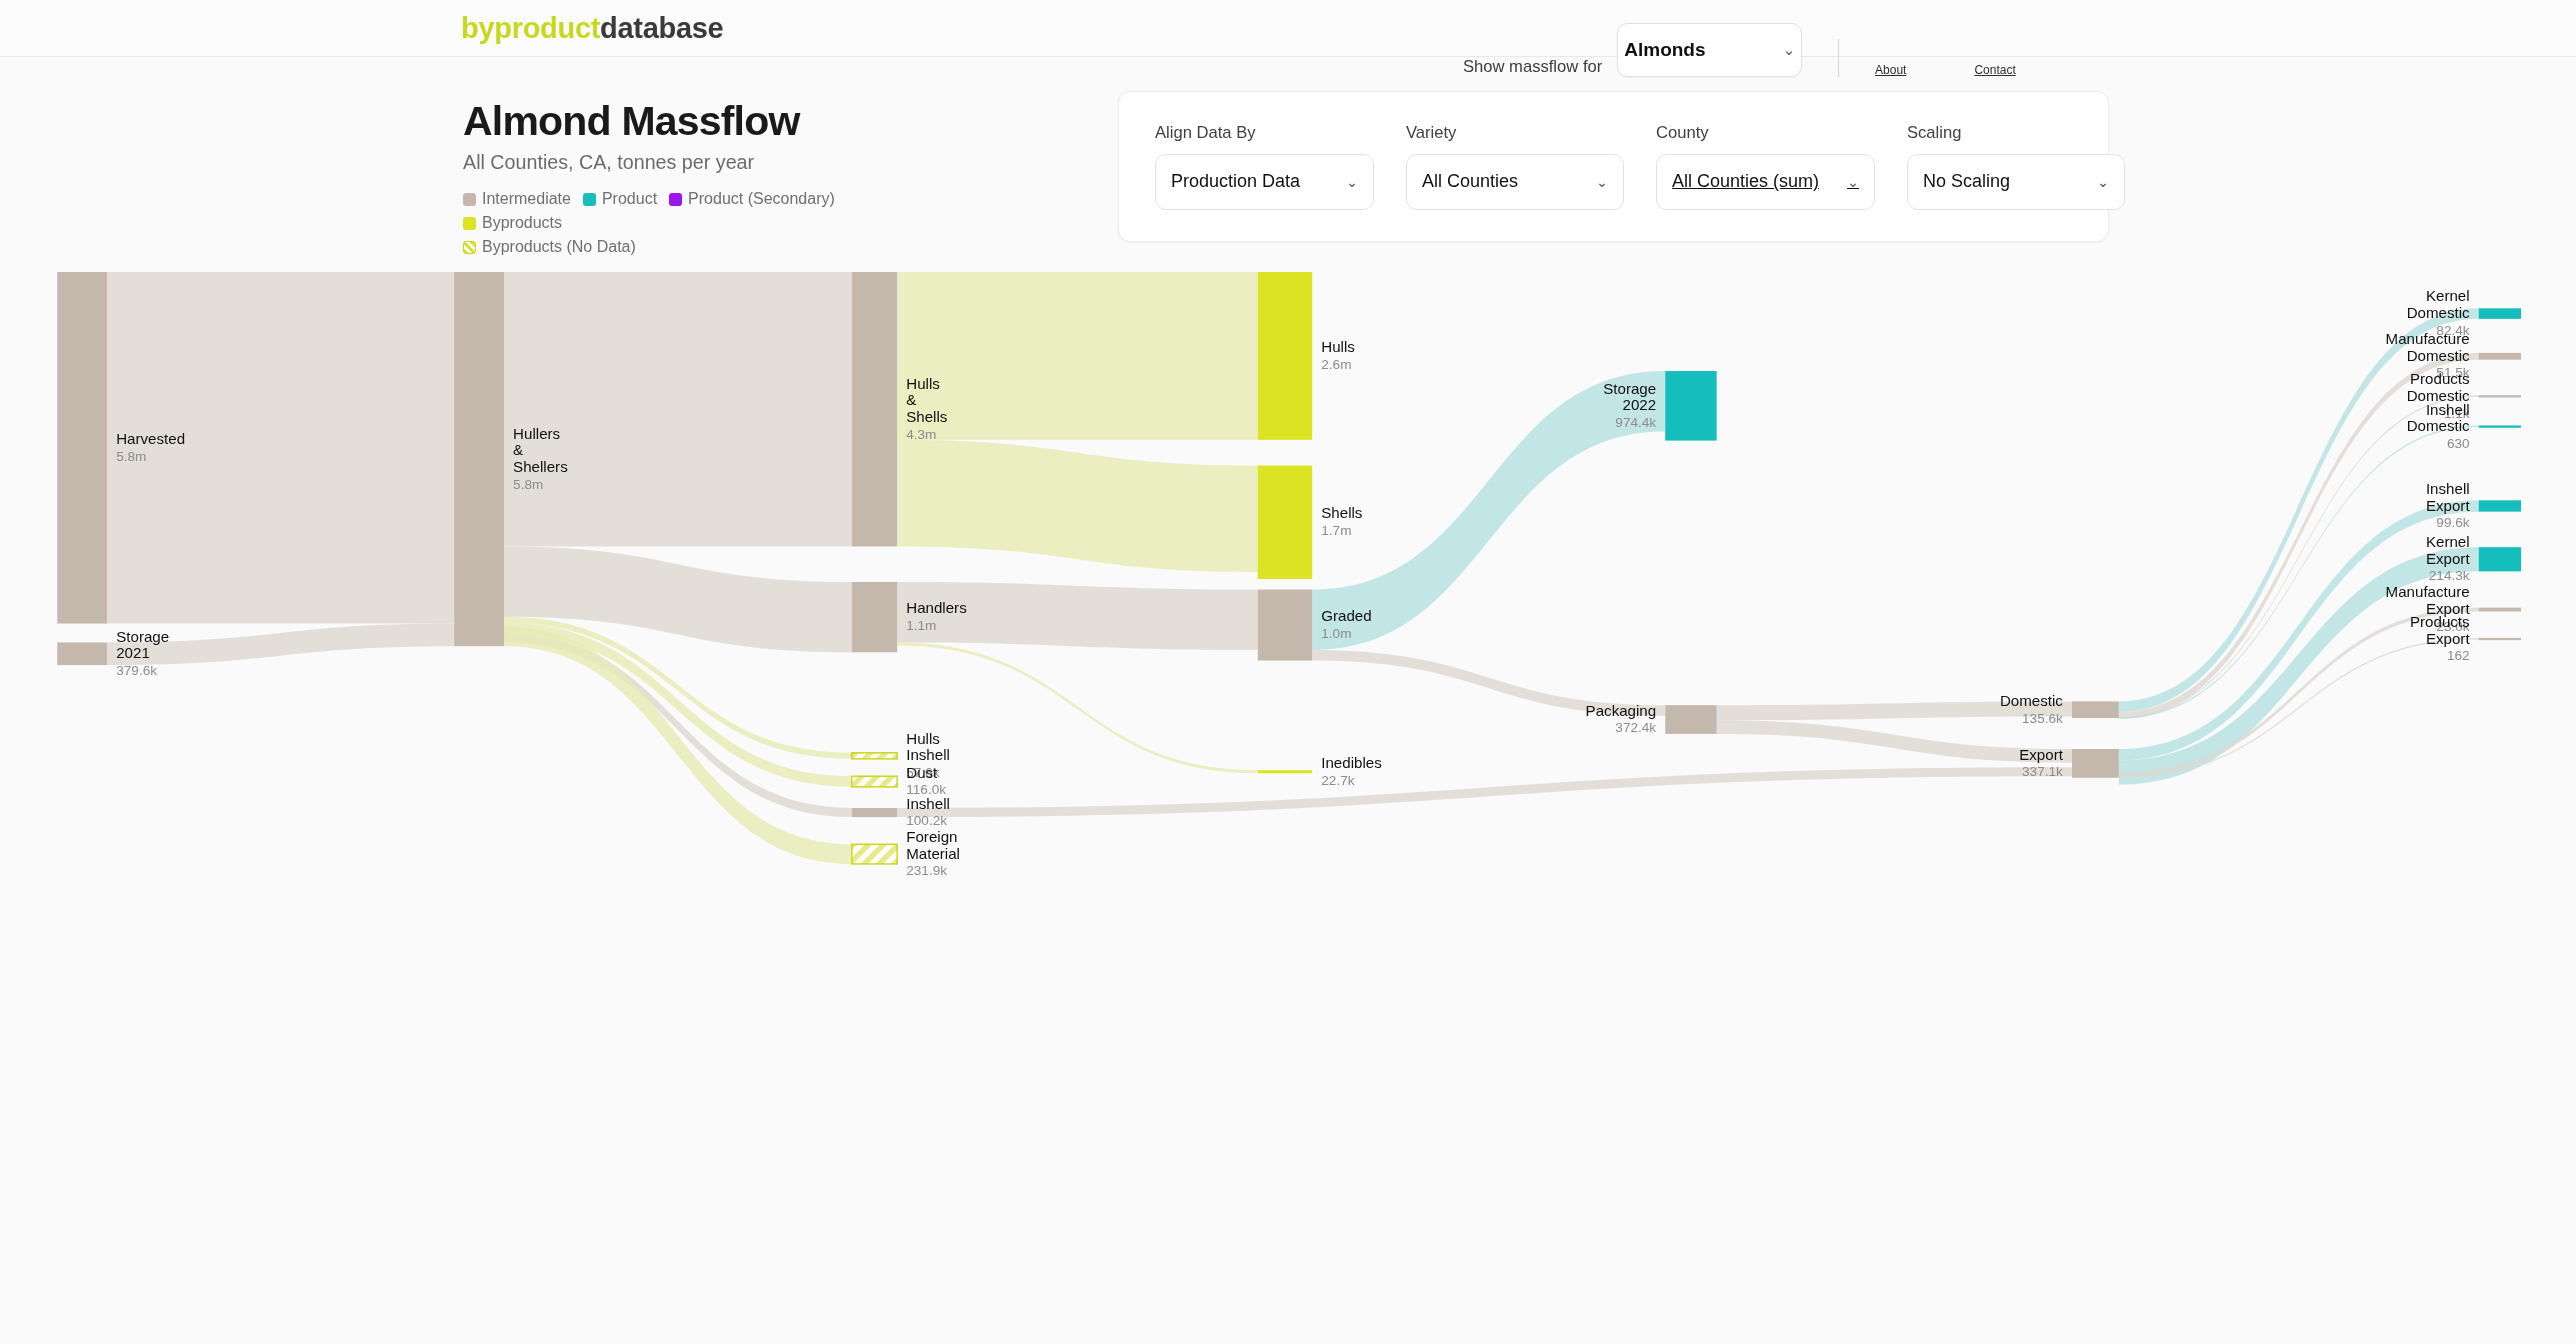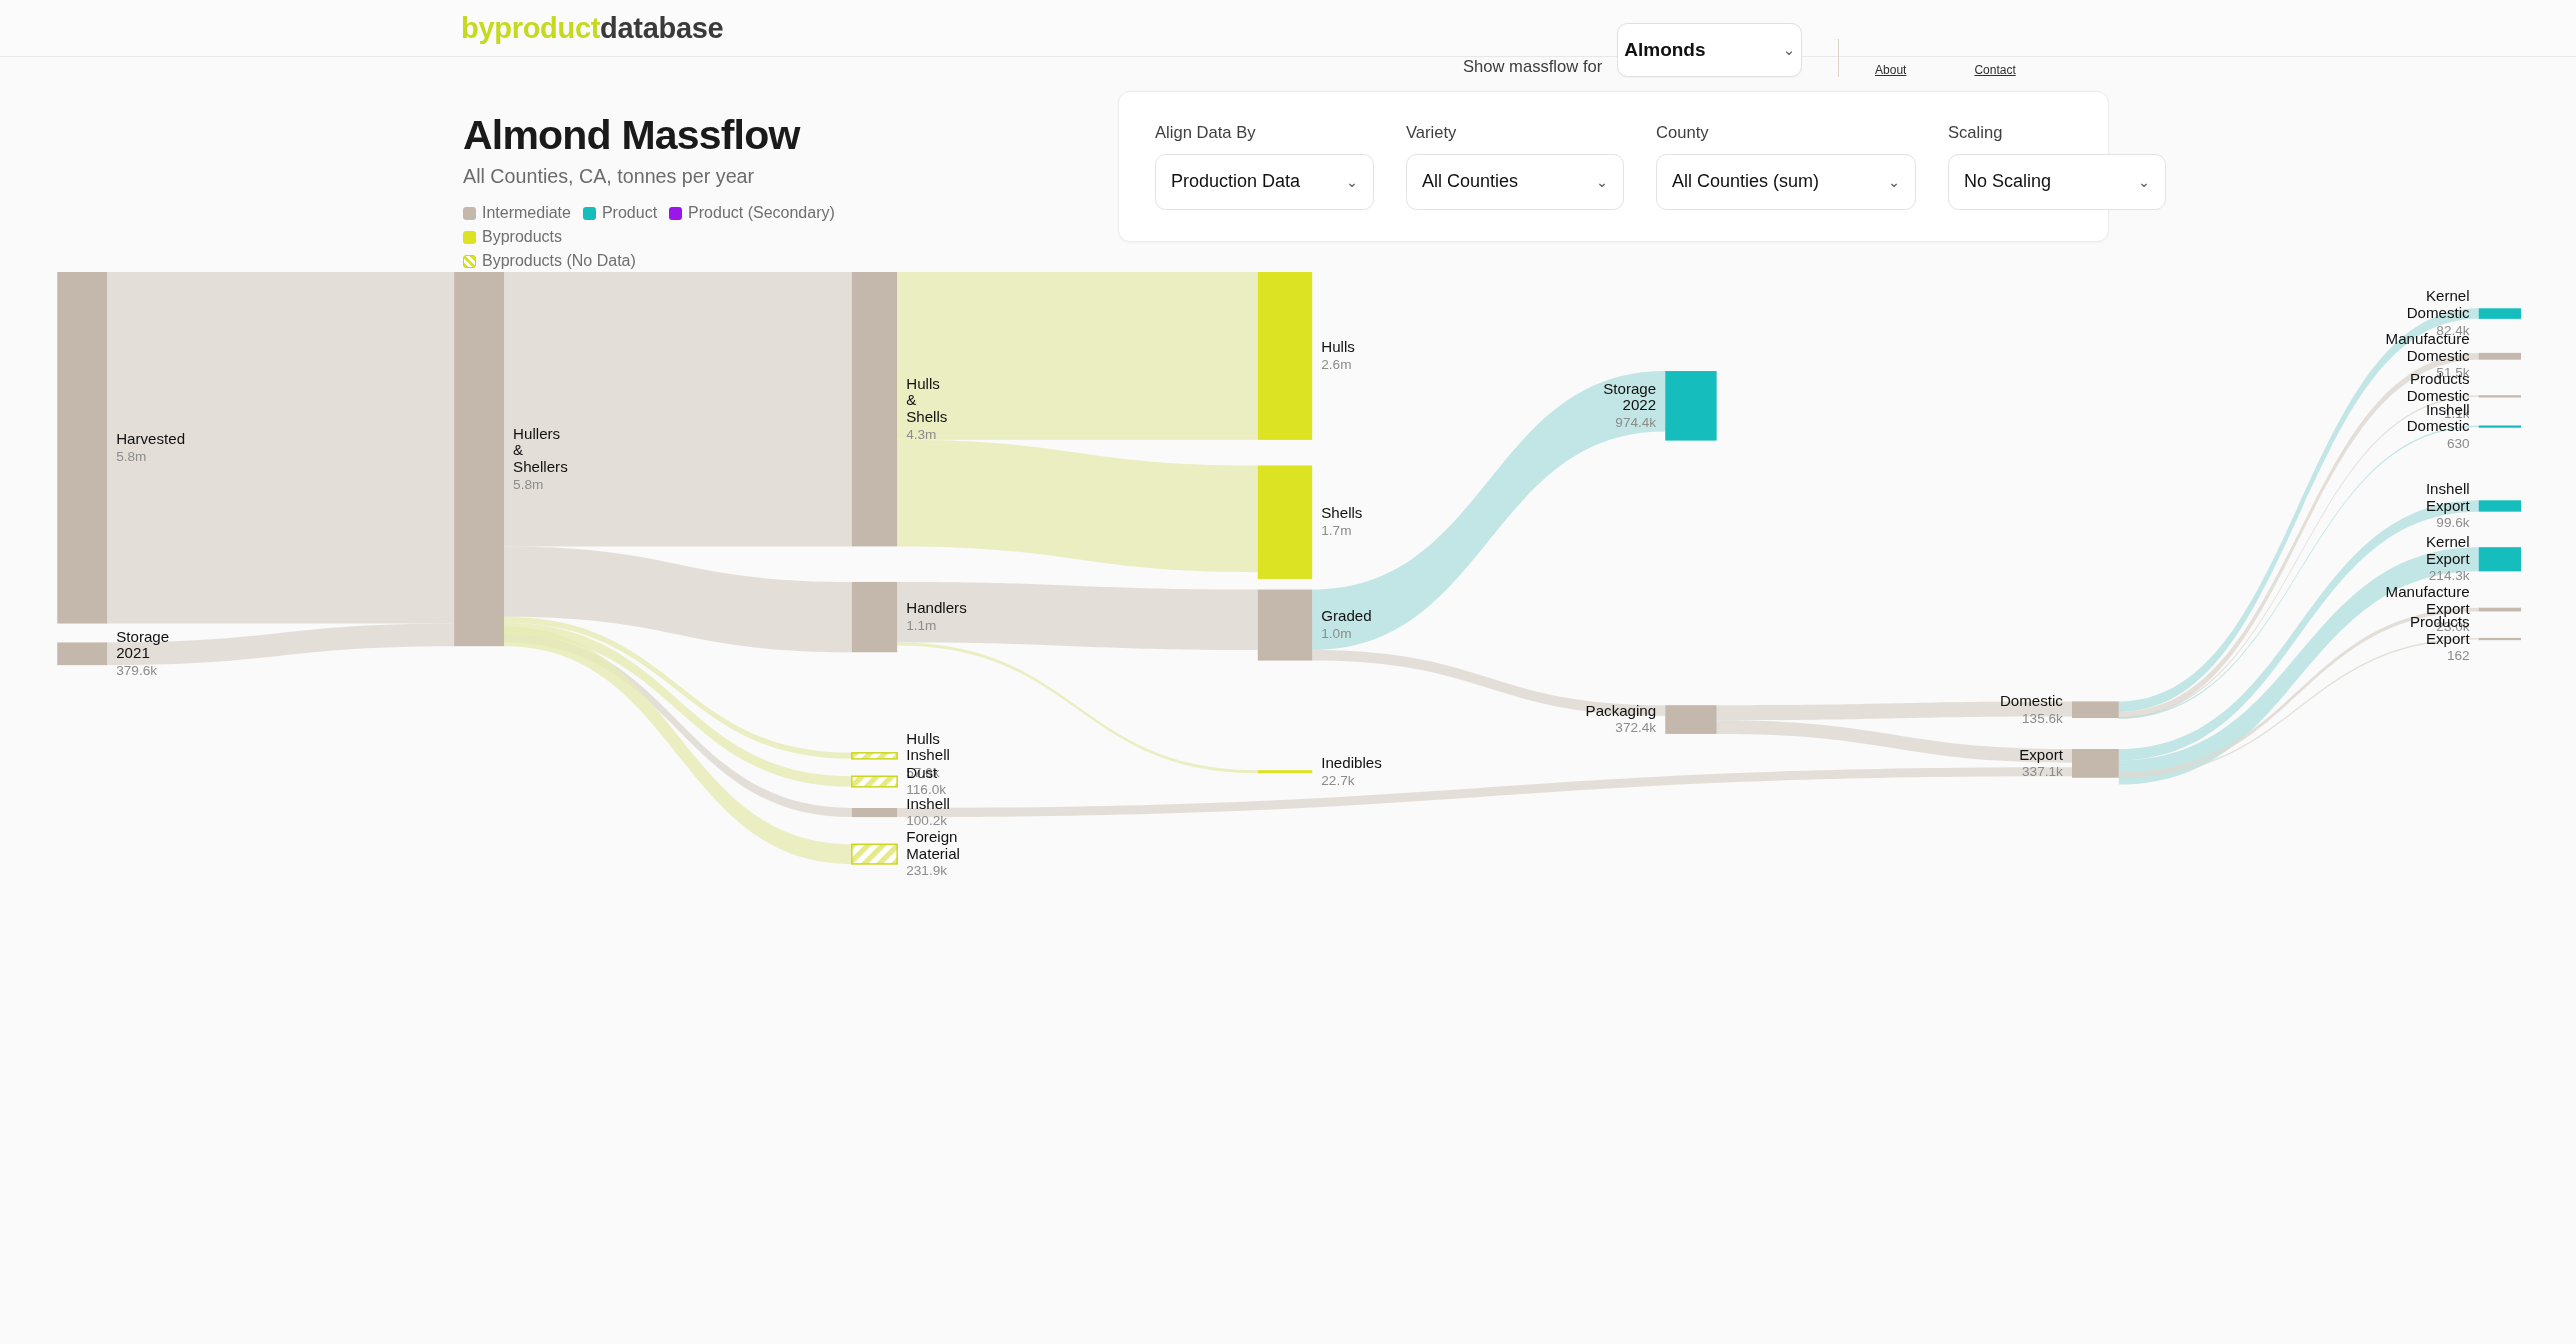--- a/index.html
+++ b/index.html
@@ -30,21 +30,21 @@
     display:flex; align-items:center; padding:0 6px;
     font-size:19px; font-weight:700; color:#111;
     box-shadow:0 0.8px 1.5px rgba(0,0,0,.04);
   }
   .tn-select .cv { margin-left:auto; font-size:15px; color:#555; font-weight:400; }
   .tn-div { width:0.8px; height:38px; background:#d8d4c8; margin:0 36px; }
   .tn-link { font-size:12px; color:#2e2e2e; margin-right:68px; }
   .tn-link:last-child { margin-right:0; }
 
   
-  .title-wrap { position:absolute; left:463px; top:114px; }
+  .title-wrap { position:absolute; left:463px; top:100px; }
   .pg-title { font-size:41px; font-weight:700; letter-spacing:-0.8px; line-height:1.05; }
   .pg-sub { font-size:19.7px; color:#6b6b6b; margin-top:7.6px; }
   .legend { margin-top:13.6px; max-width:469px; line-height:1.5; }
   .lg-item { display:inline-flex; align-items:center; margin-right:12px; font-size:16px; color:#6f6f6f; white-space:nowrap; }
   .sw { width:13px; height:13px; border-radius:3px; margin-right:6px; display:inline-block; }
   .sw-hatch {
     background:
       repeating-linear-gradient(45deg,#dbe322 0 3px,#ffffff 3px 6px);
     border:1.5px solid #cdd61f;
   }
@@ -59,21 +59,21 @@
   }
   .fld-label { font-size:16.6px; color:#3f3f3f; margin-bottom:10.6px; }
   .fld-select {
     height:56px; background:#fff; border:0.8px solid #e2e2e2; border-radius:10.6px;
     display:flex; align-items:center; padding:0 15px;
     font-size:18px; color:#111;
   }
   .fld-select .cv { margin-left:auto; font-size:14.4px; color:#555; padding-left:10.6px; }
   .w1 .fld-select { width:219px; }
   .w2 .fld-select { width:218px; }
-  .w3 .fld-select { width:260px; }
+  .w3 .fld-select { width:219px;text-decoration:underline; }
   .w4 .fld-select { width:218px; }
 
   
   #sankey { position:absolute; left:0; top:272px; width:2576px; height:1072px; }
   .nlabel { font-size:20px; fill:#111; font-family:"Liberation Sans", sans-serif; }
   .nvalue { font-size:18px; fill:#8c8c8c; font-family:"Liberation Sans", sans-serif; }
 </style>
 </head>
 <body>
 

